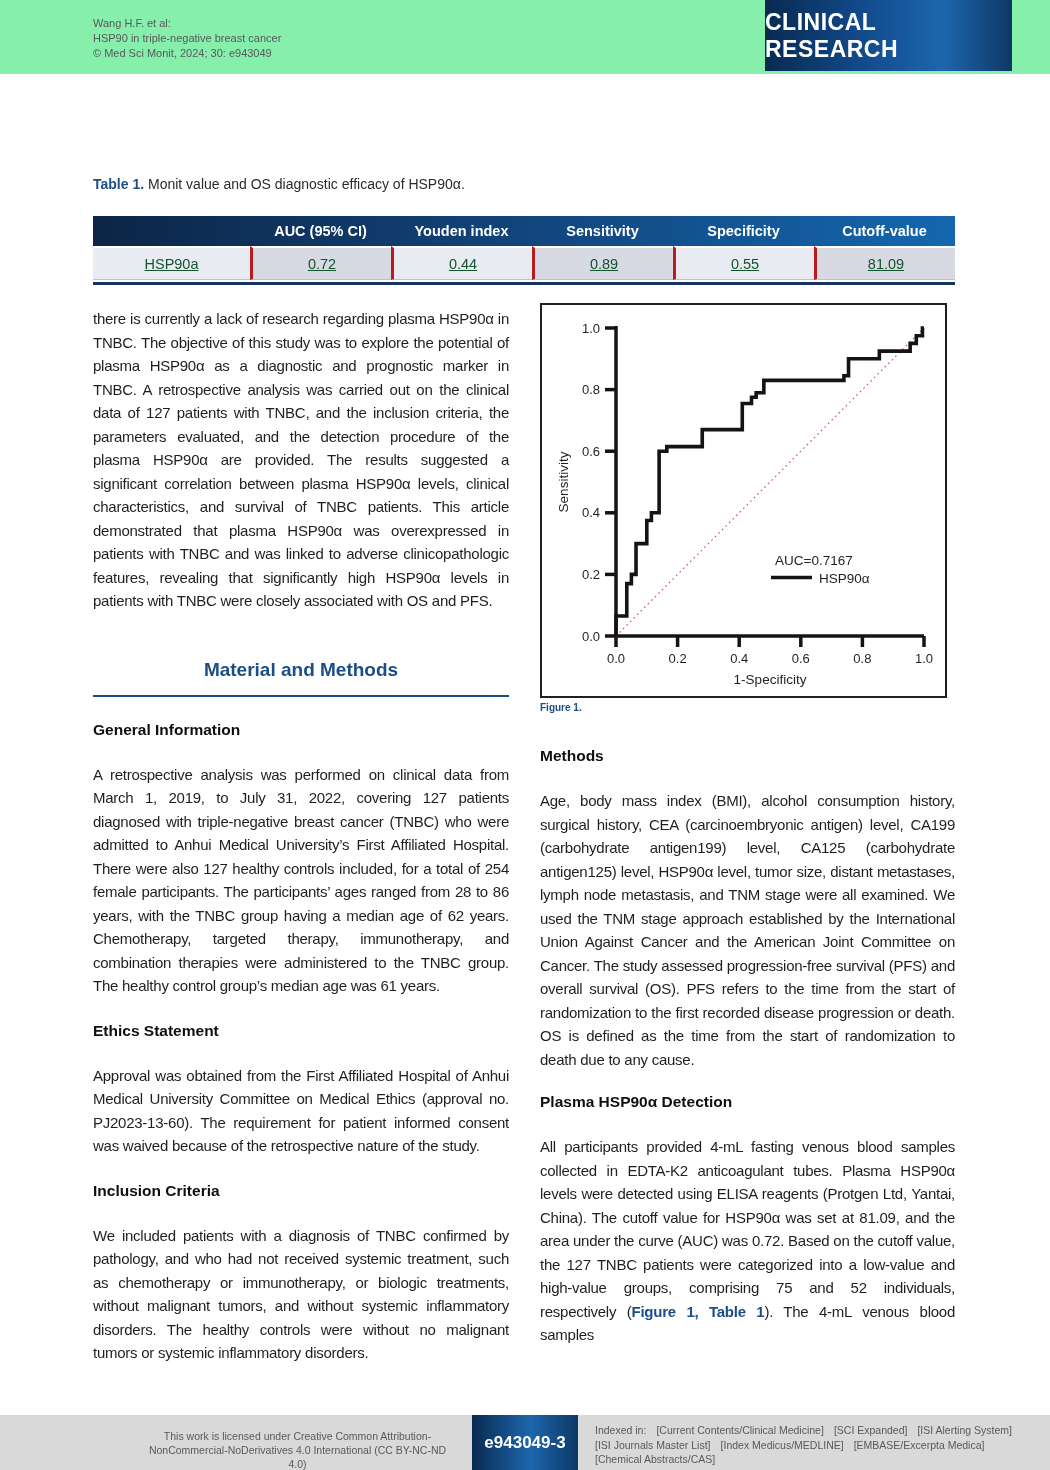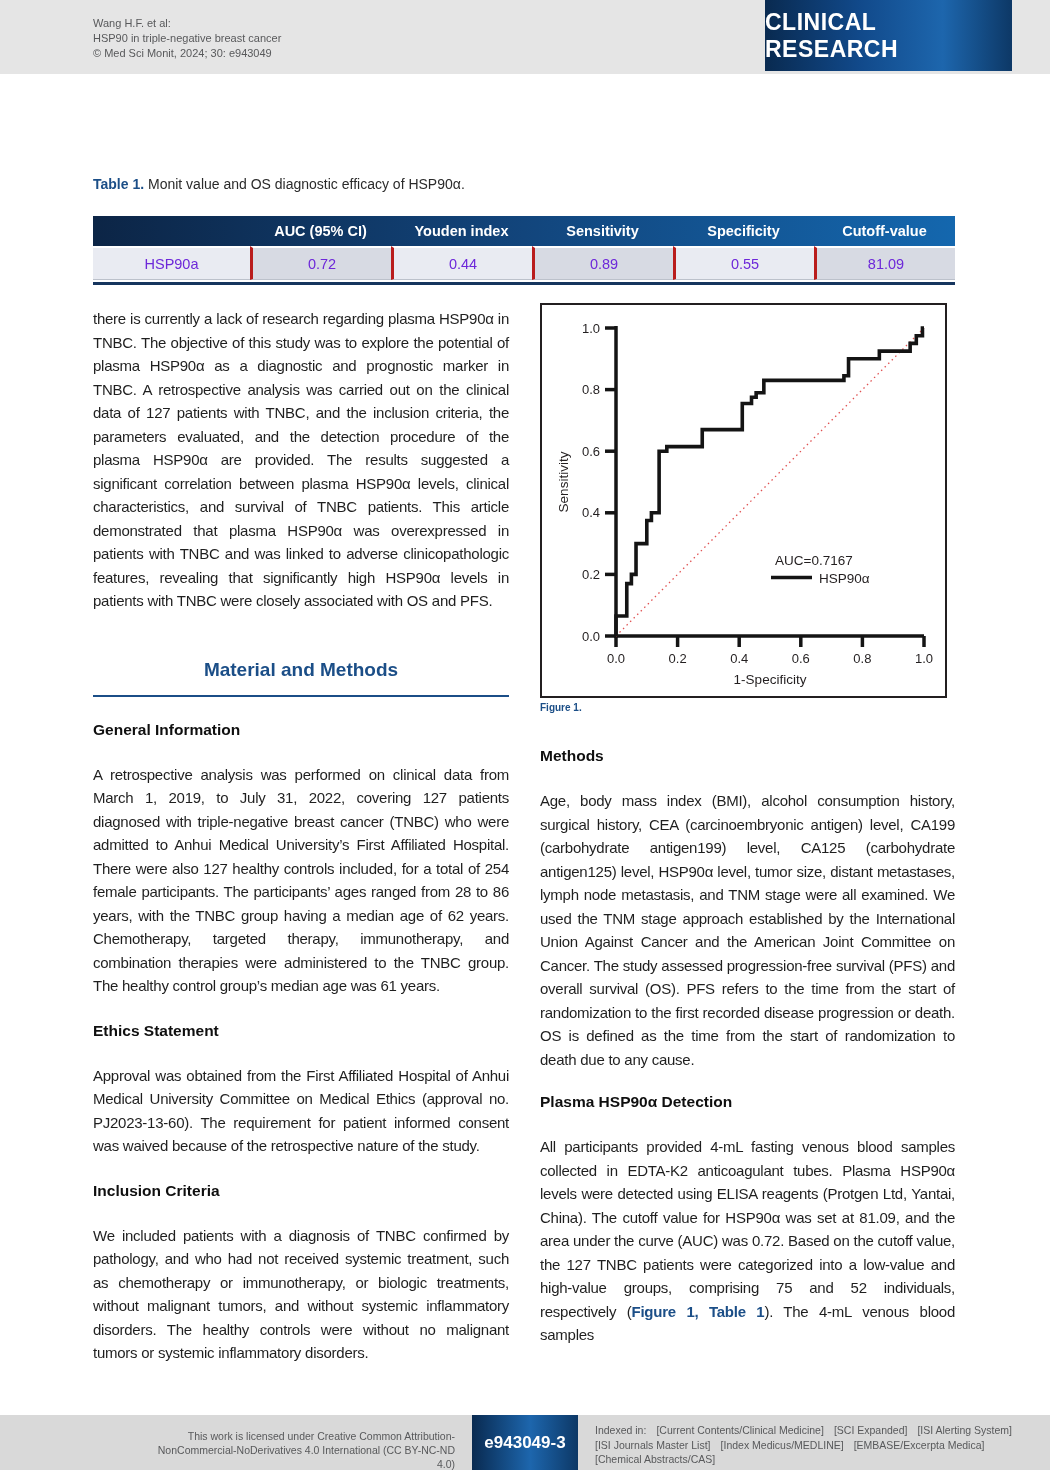--- a/index.html
+++ b/index.html
@@ -2,39 +2,39 @@
 <html><head>
 <meta charset="utf-8">
 <style>
   html,body { margin:0; padding:0; background:#ffffff; }
   .page {
     position:relative; width:1050px; height:1470px; background:#ffffff;
     font-family:"Liberation Sans", sans-serif; color:#1f1f1f; overflow:hidden;
   }
 
   
-  .header { position:absolute; left:0; top:0; width:1050px; height:74px; background:#e5e5e5; }
+  .header { position:absolute; left:0; top:0; width:1050px; height:74px; background:#86efac; }
   .header-meta { position:absolute; left:93px; top:16px; font-size:11px; line-height:15px; color:#58595b; }
   .badge {
     position:absolute; left:765px; top:0; width:247px; height:71px;
     background:linear-gradient(90deg,#092a50 0%, #11498a 38%, #1d66ad 72%, #0d3althlete 100%);
     background:linear-gradient(90deg,#092a50 0%, #11498a 38%, #1d66ad 72%, #0d3866 100%);
     color:#ffffff; display:flex; align-items:center; justify-content:center;
     font-size:23px; font-weight:bold; letter-spacing:0.5px;
   }
 
   
   .table-caption { position:absolute; left:93px; top:176px; font-size:14px; color:#2b2b2b; }
   .caption-label { color:#1b4e87; font-weight:bold; }
   table.t1 { position:absolute; left:93px; top:216px; width:862px; border-collapse:separate; border-spacing:0; table-layout:fixed; }
   .t1 thead tr { background:linear-gradient(90deg,#0c2546 0%, #12457c 50%, #1467ae 100%); }
   .t1 th { color:#ffffff; font-weight:bold; font-size:14.5px; height:30px; text-align:center; padding:0; }
   .t1 th:first-child { width:157px; }
-  .t1 td { font-size:14.5px; color:#6d28d9; text-align:center; height:31px; padding:0;
-           background:#e9ebf2; border-top:2px solid #ffffff; border-bottom:1px solid #bcc1cb; }
+  .t1 td { font-size:14.5px; color:#14532d; text-align:center; height:31px; padding:0;
+           background:#e9ebf2; border-top:2px solid #ffffff; border-bottom:1px solid #bcc1cb;text-decoration:underline; }
   .t1 td + td { border-left:3px solid #b91c1c; }
   .t1 td:nth-child(2n) { background:#d7dae3; }
   .t1-bottom { position:absolute; left:93px; top:282px; width:862px; height:3px; background:#16355e; }
 
   
   .col-left  { position:absolute; left:93px;  top:307px; width:416px; }
   .col-right { position:absolute; left:540px; top:303px; width:415px; }
   p.body { margin:0; font-size:15px; line-height:23.5px; letter-spacing:-0.25px; text-align:justify; color:#1f1f1f; }
   h1.section { margin:46px 0 0 0; font-size:19px; line-height:22px; color:#1b4e87; font-weight:bold;
                padding-bottom:14px; border-bottom:2px solid #1b4e87;text-align:center; }
@@ -45,21 +45,21 @@
   .fig-box { width:407px; height:395px; border:2px solid #231f20; box-sizing:border-box; background:#ffffff; }
   #roc-svg { display:block; }
   #roc-svg text { font-family:"Liberation Sans", sans-serif; }
   .fig-caption { margin-top:0; display:flex; width:415px; font-size:10px; line-height:19px; color:#2b2b2b; }
   .fig-caption .fc-label { flex:0 0 58px; color:#1b4e87; font-weight:bold; }
   .fig-caption .fc-text { flex:1; }
   .fc-italic { font-style:italic; }
 
   
   .footer { position:absolute; left:0; top:1415px; width:1050px; height:55px; background:#d9d9d9; }
-  .license { position:absolute; left:140px; top:14px; width:315px; text-align:right;
+  .license { position:absolute; left:140px; top:14px; width:315px; text-align:center;
              font-size:10.5px; line-height:14px; color:#58595b; }
   .page-num { position:absolute; left:472px; top:0; width:106px; height:55px;
               background:linear-gradient(90deg,#092a50 0%, #1d66ad 55%, #0d3866 100%);
               color:#ffffff; font-size:17px; font-weight:bold;
               display:flex; align-items:center; justify-content:center; }
   .indexed { position:absolute; left:595px; top:8px; width:428px;
              font-size:10.5px; line-height:14.5px; color:#58595b; }
   .indexed span { margin-right:10px; }
 </style>
 </head>

